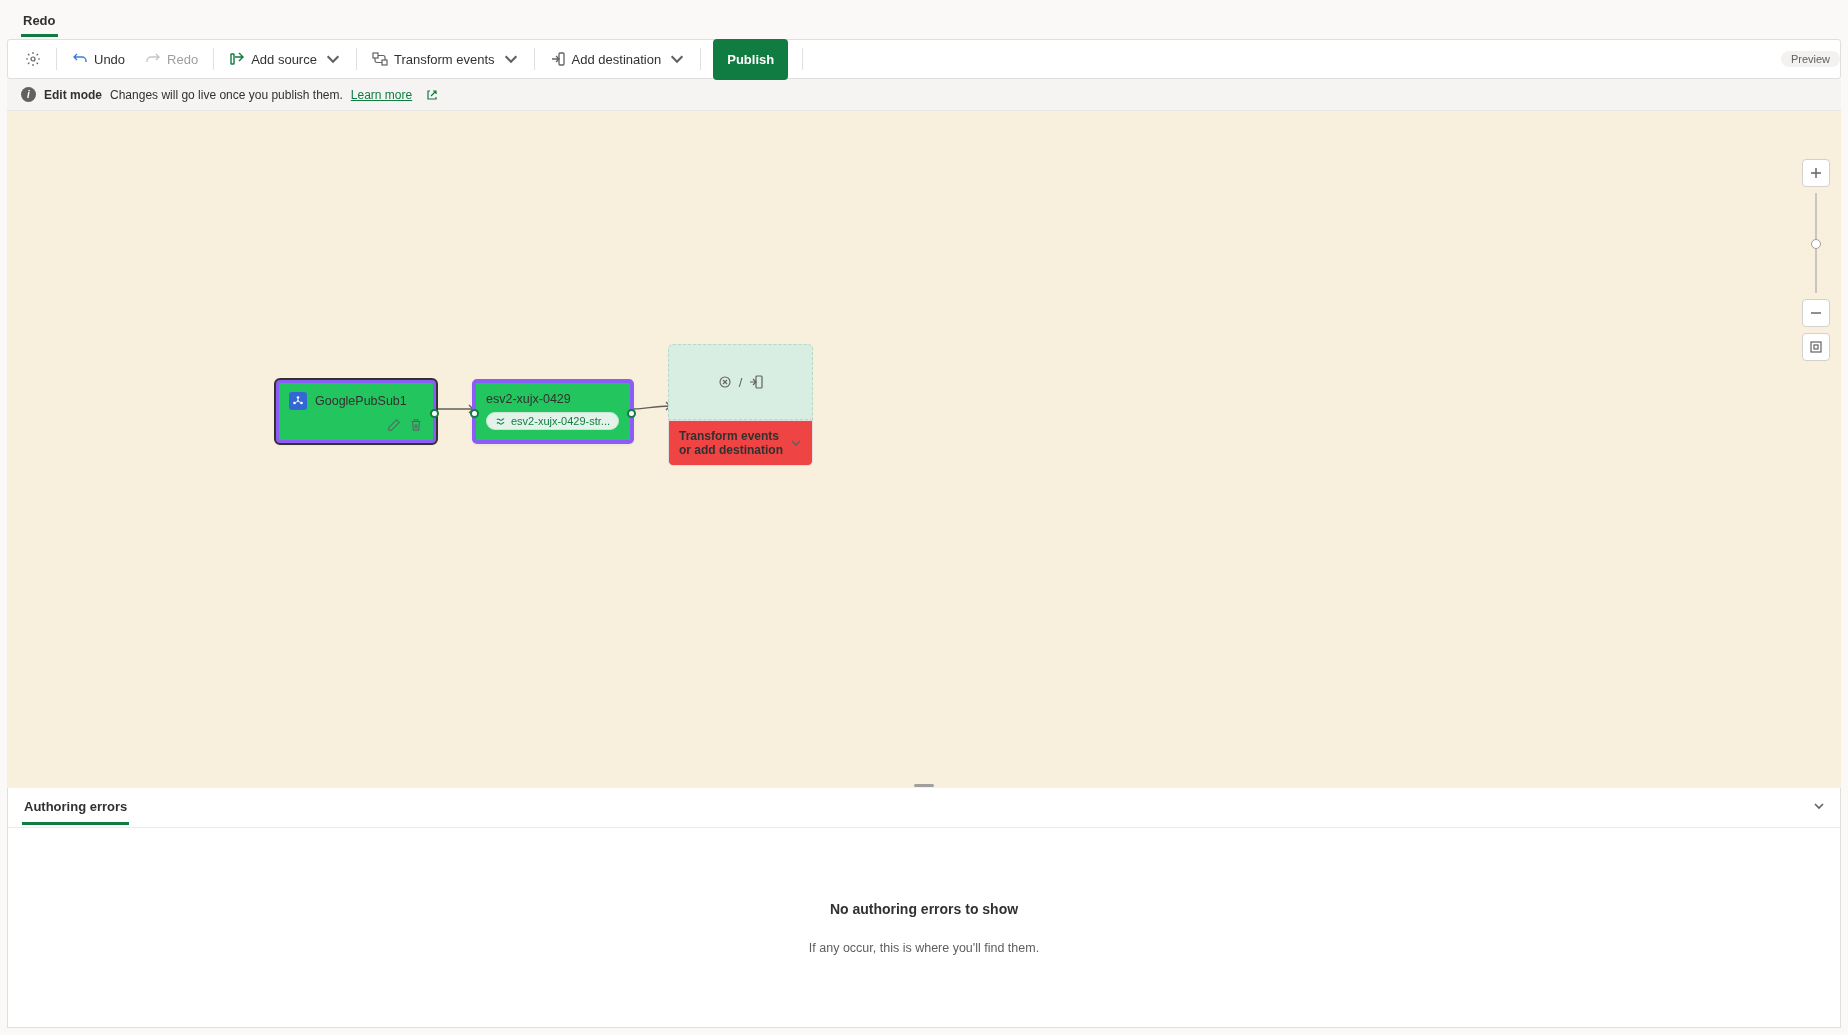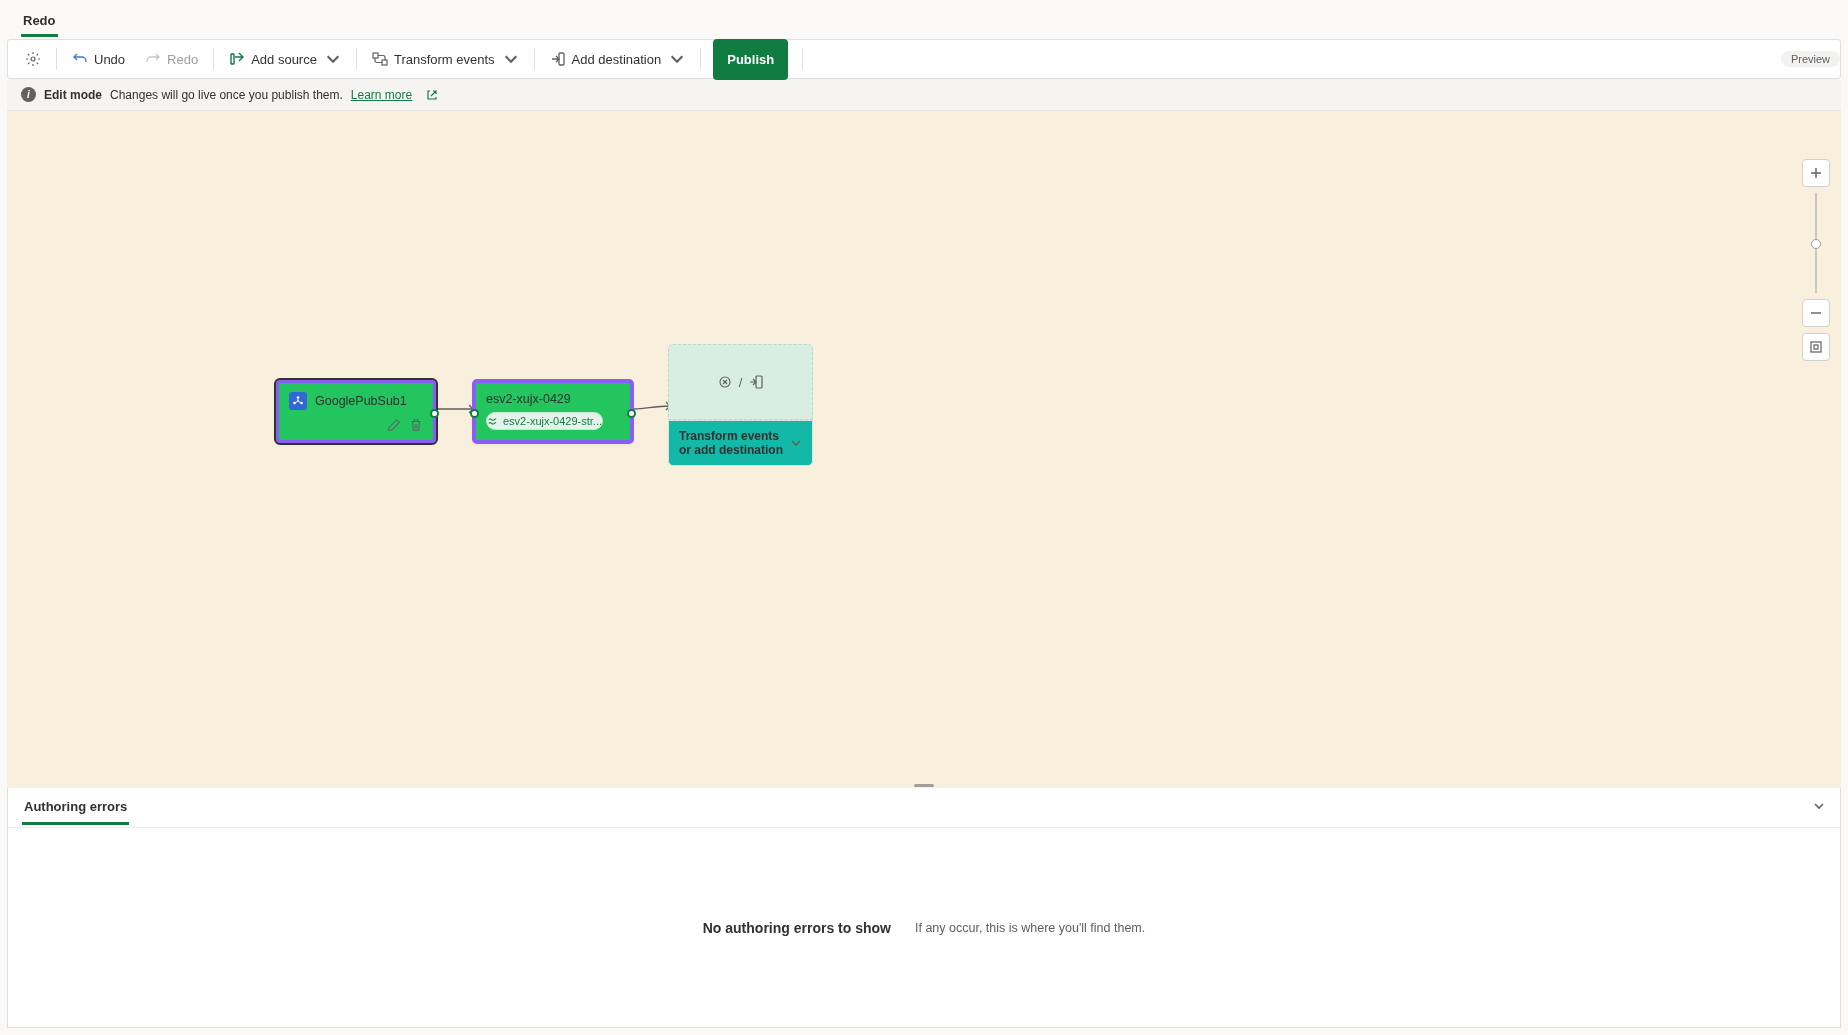--- a/index.html
+++ b/index.html
@@ -40,21 +40,21 @@
 .node-src { left: 268px; top: 268px; width: 162px; }
 .node-src .hdr { display: flex; align-items: center; gap: 8px; padding: 9px 10px 4px 10px; }
 .node-src .pubsub-ico { width: 18px; height: 18px; background:#3367d6; border-radius:3px; display:inline-flex; align-items:center; justify-content:center; }
 .node-src .pubsub-ico svg { width:12px; height:12px; }
 .node-src .title { font-size: 12.5px; }
 .node-src .actions { display:flex; justify-content:flex-end; gap:8px; padding: 4px 10px 8px; }
 .node-src .actions svg { width:14px; height:14px; cursor:pointer; color:#616161; }
 
 .node-stream { left: 465px; top: 268px; width: 162px; padding: 9px 10px 10px; }
 .node-stream .title { font-size: 12.5px; margin-bottom: 6px; }
-.stream-chip { display:inline-flex; align-items:center; gap:5px; background:#e4f3ea; border:1px solid #c5e6d3; border-radius:11px; padding:2px 0; font-size:11px; color:#107c41; max-width:100%; overflow:hidden; white-space:nowrap; }
+.stream-chip { display:inline-flex; align-items:center; gap:5px; background:#e4f3ea; border:1px solid #c5e6d3; border-radius:11px; padding:2px 8px; font-size:11px; color:#107c41; max-width:100%; overflow:hidden; white-space:nowrap; }
 .stream-chip svg { width:11px; height:11px; flex-shrink:0; }
 
 .node-add { left: 661px; top: 233px; width: 145px; }
 .add-top { background:#d9eee2; border-radius:5px 5px 0 0; height:76px; display:flex; align-items:center; justify-content:center; gap:6px; color:#616161; }
 .add-top svg { width:16px; height:16px; }
 .add-bot { display:flex; align-items:center; justify-content:space-between; padding:8px 10px; font-size:12px; font-weight:600; border-top:1px solid #e1dfdd; cursor:pointer; }
 .add-bot svg { width:12px; height:12px; color:#616161; }
 
 .port { position:absolute; width:9px; height:9px; border:2px solid #107c41; background:#fff; border-radius:50%; }
 .edge { position:absolute; pointer-events:none; }
@@ -70,21 +70,21 @@
 
 .split-handle { height:6px; background:transparent; display:flex; align-items:center; justify-content:center; cursor:ns-resize; }
 .split-handle .grip { width:20px; height:3px; background:#a19f9d; border-radius:2px; }
 
 
 .bottom { background:#fff; border:1px solid #e1dfdd; border-top:none; height:240px; display:flex; flex-direction:column;justify-content:flex-end; }
 .bottom-tabs { display:flex; align-items:center; height:40px; padding:0 14px; border-bottom:1px solid #edebe9; position:relative; }
 .bottom-tab { font-size:13px; font-weight:600; padding:8px 2px; border-bottom:3px solid #107c41; }
 .bottom-tabs .collapse { position:absolute; right:14px; cursor:pointer; color:#616161; }
 .bottom-tabs .collapse svg { width:14px; height:14px; }
-.bottom-body { flex:1; display:flex; flex-direction:row; align-items:center; justify-content:center; gap:24px; }
+.bottom-body { flex:1; display:flex; flex-direction:column; align-items:center; justify-content:center; gap:24px; }
 .bottom-body h3 { font-size:14px; font-weight:600; }
 .bottom-body p { font-size:12.5px; color:#605e5c; }
 </style>
 </head>
 <body>
 
 <div class="app">
 
   <div class="top-tabs">
     <div class="top-tab">Redo</div>
@@ -224,21 +224,21 @@
           <svg viewBox="0 0 16 16" fill="none" stroke="#616161" stroke-width="1.1">
               <circle cx="8" cy="8" r="5"></circle>
               <path d="M6 6l4 4M10 6l-4 4"></path>
             </svg>
           <span style="color:#616161">/</span>
           <svg viewBox="0 0 16 16" fill="none" stroke="#616161" stroke-width="1.2">
               <rect x="8" y="2" width="6" height="12" rx="1"></rect>
               <path d="M2 8h5M5 5l3 3-3 3"></path>
             </svg>
         </div>
-        <div class="add-bot" style="background:#14b8a6; border:1px solid #e1dfdd; border-radius:0 0 5px 5px;">
+        <div class="add-bot" style="background:#ef4444; border:1px solid #e1dfdd; border-radius:0 0 5px 5px;">
           <span style="max-width:110px">Transform events or add destination</span>
           <svg viewBox="0 0 12 12" fill="none" stroke="currentColor" stroke-width="1.6">
               <path d="M2 4l4 4 4-4"></path>
             </svg>
         </div>
       </div>
 
       <div class="zoom">
         <div class="zoom-btn">
           <svg viewBox="0 0 14 14" stroke="currentColor" stroke-width="1.4">

